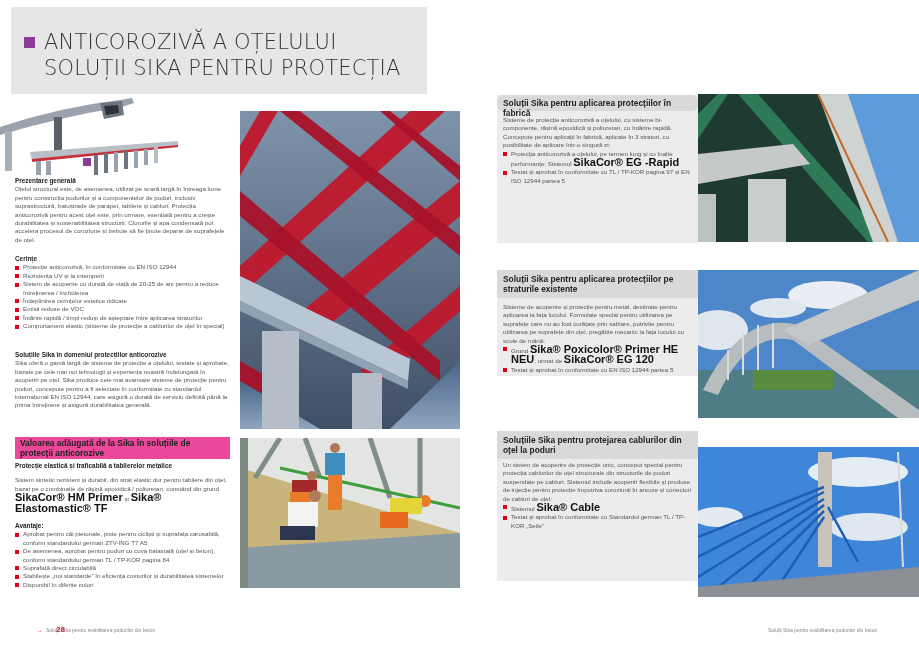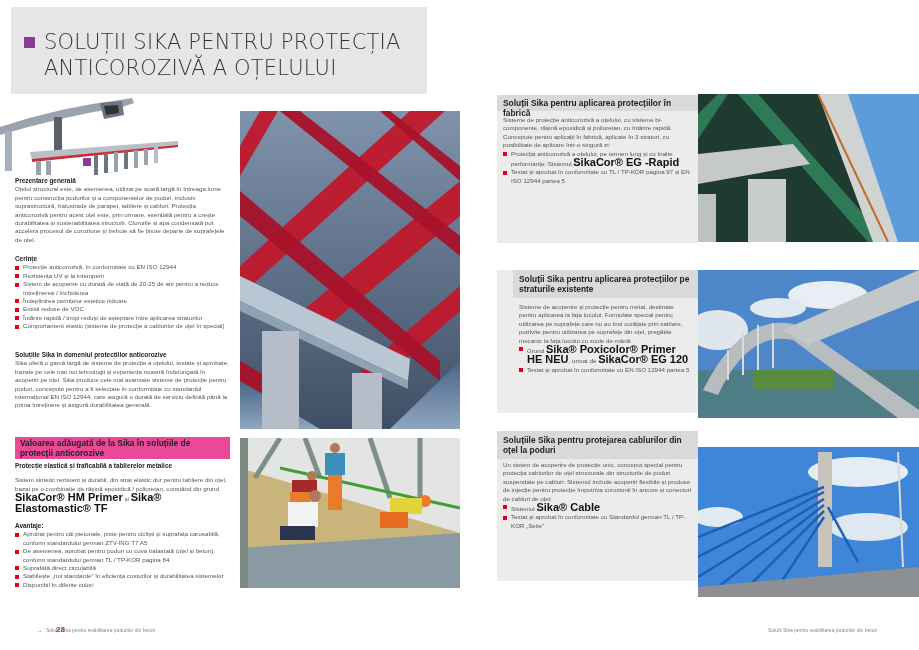--- a/index.html
+++ b/index.html
@@ -31,22 +31,22 @@
 
   .footer-num { font-size: 8px; font-weight: bold; color: #e3001b; padding-left: 45px; }
   .footer-txt { font-size: 5px; color: #888; }
 </style>
 </head>
 <body>
 
 <div class="abs title-box">
   <div class="title-square"></div>
   <div class="title-text">
+    <div>ANTICOROZIVĂ A OȚELULUI</div>
     <div>SOLUȚII SIKA PENTRU PROTECȚIA</div>
-    <div>ANTICOROZIVĂ A OȚELULUI</div>
   </div>
 </div>
 
 <div class="abs" style="left:0; top:95px; width:180px; height:80px;">
   <svg width="180" height="80" viewBox="0 0 180 80">
 
     <path d="M0 32 Q60 12 120 5 L132 3 L134 8 L122 12 Q60 22 0 40 Z" fill="#9aa3ad"></path>
     <path d="M100 8 L122 6 L124 20 L104 24 Z" fill="#6c7580"></path>
     <path d="M104 11 L118 10 L119 18 L106 20 Z" fill="#2d3238"></path>
 
@@ -179,34 +179,34 @@
     <rect x="150" y="60" width="32" height="16" fill="#e5d438"></rect>
     <rect x="140" y="74" width="28" height="16" fill="#e86a20"></rect>
   </svg>
 </div>
 
 <div class="abs footer-num" style="left:11px; top:625px;">28</div>
 <div class="abs footer-txt" style="left:37px; top:627px; color:#e3001b;">→</div>
 <div class="abs footer-txt" style="left:46px; top:627px;">Soluții Sika pentru reabilitarea podurilor din beton</div>
 
 <div class="abs sec-box" style="left:497px; top:95px; width:201px; height:148px;">
-  <div class="sec-head" style="height:16px; padding:3px 6px;">Soluții Sika pentru aplicarea protecțiilor în fabrică</div>
+  <div class="sec-head" style="height:16px; padding:3px 6px;border-radius:6px;">Soluții Sika pentru aplicarea protecțiilor în fabrică</div>
   <div class="sec-body">
     <div class="p">Sisteme de protecție anticorozivă a oțelului, cu sisteme bi-componente, rășină epoxidică și poliuretan, cu întărire rapidă. Concepute pentru aplicații în fabrică, aplicate în 3 straturi, cu posibilitate de aplicare într-o singură zi:</div>
     <ul class="bullet-list">
       <li>
         <span>Protecția anticorozivă a oțelului, pe termen lung și cu înalte performanțe: Sistemul</span>
         <span class="prod">SikaCor® EG -Rapid</span>
       </li>
       <li>Testat și aprobat în conformitate cu TL / TP-KOR pagina 97 și EN ISO 12944 partea 5</li>
     </ul>
   </div>
 </div>
 
-<div class="abs sec-box" style="left:497px; top:270px; width:201px; height:143px;padding-left:16px;">
+<div class="abs sec-box" style="left:497px; top:270px; width:201px; height:106px;">
   <div class="sec-head">Soluții Sika pentru aplicarea protecțiilor pe straturile existente</div>
   <div class="sec-body">
     <div class="p">Sisteme de acoperire și protecție pentru metal, destinate pentru aplicarea la fața locului. Formulate special pentru utilizarea pe suprafețe care nu au fost curățate prin sablare, potrivite pentru utilizarea pe suprafețe din oțel, pregătite mecanic la fața locului cu scule de mână:</div>
     <ul class="bullet-list">
       <li>
         <span>Grund</span>
         <span class="prod">Sika® Poxicolor® Primer HE NEU</span><span>, urmat de</span>
         <span class="prod">SikaCor® EG 120</span>
       </li>
       <li>Testat și aprobat în conformitate cu EN ISO 12944 partea 5</li>

